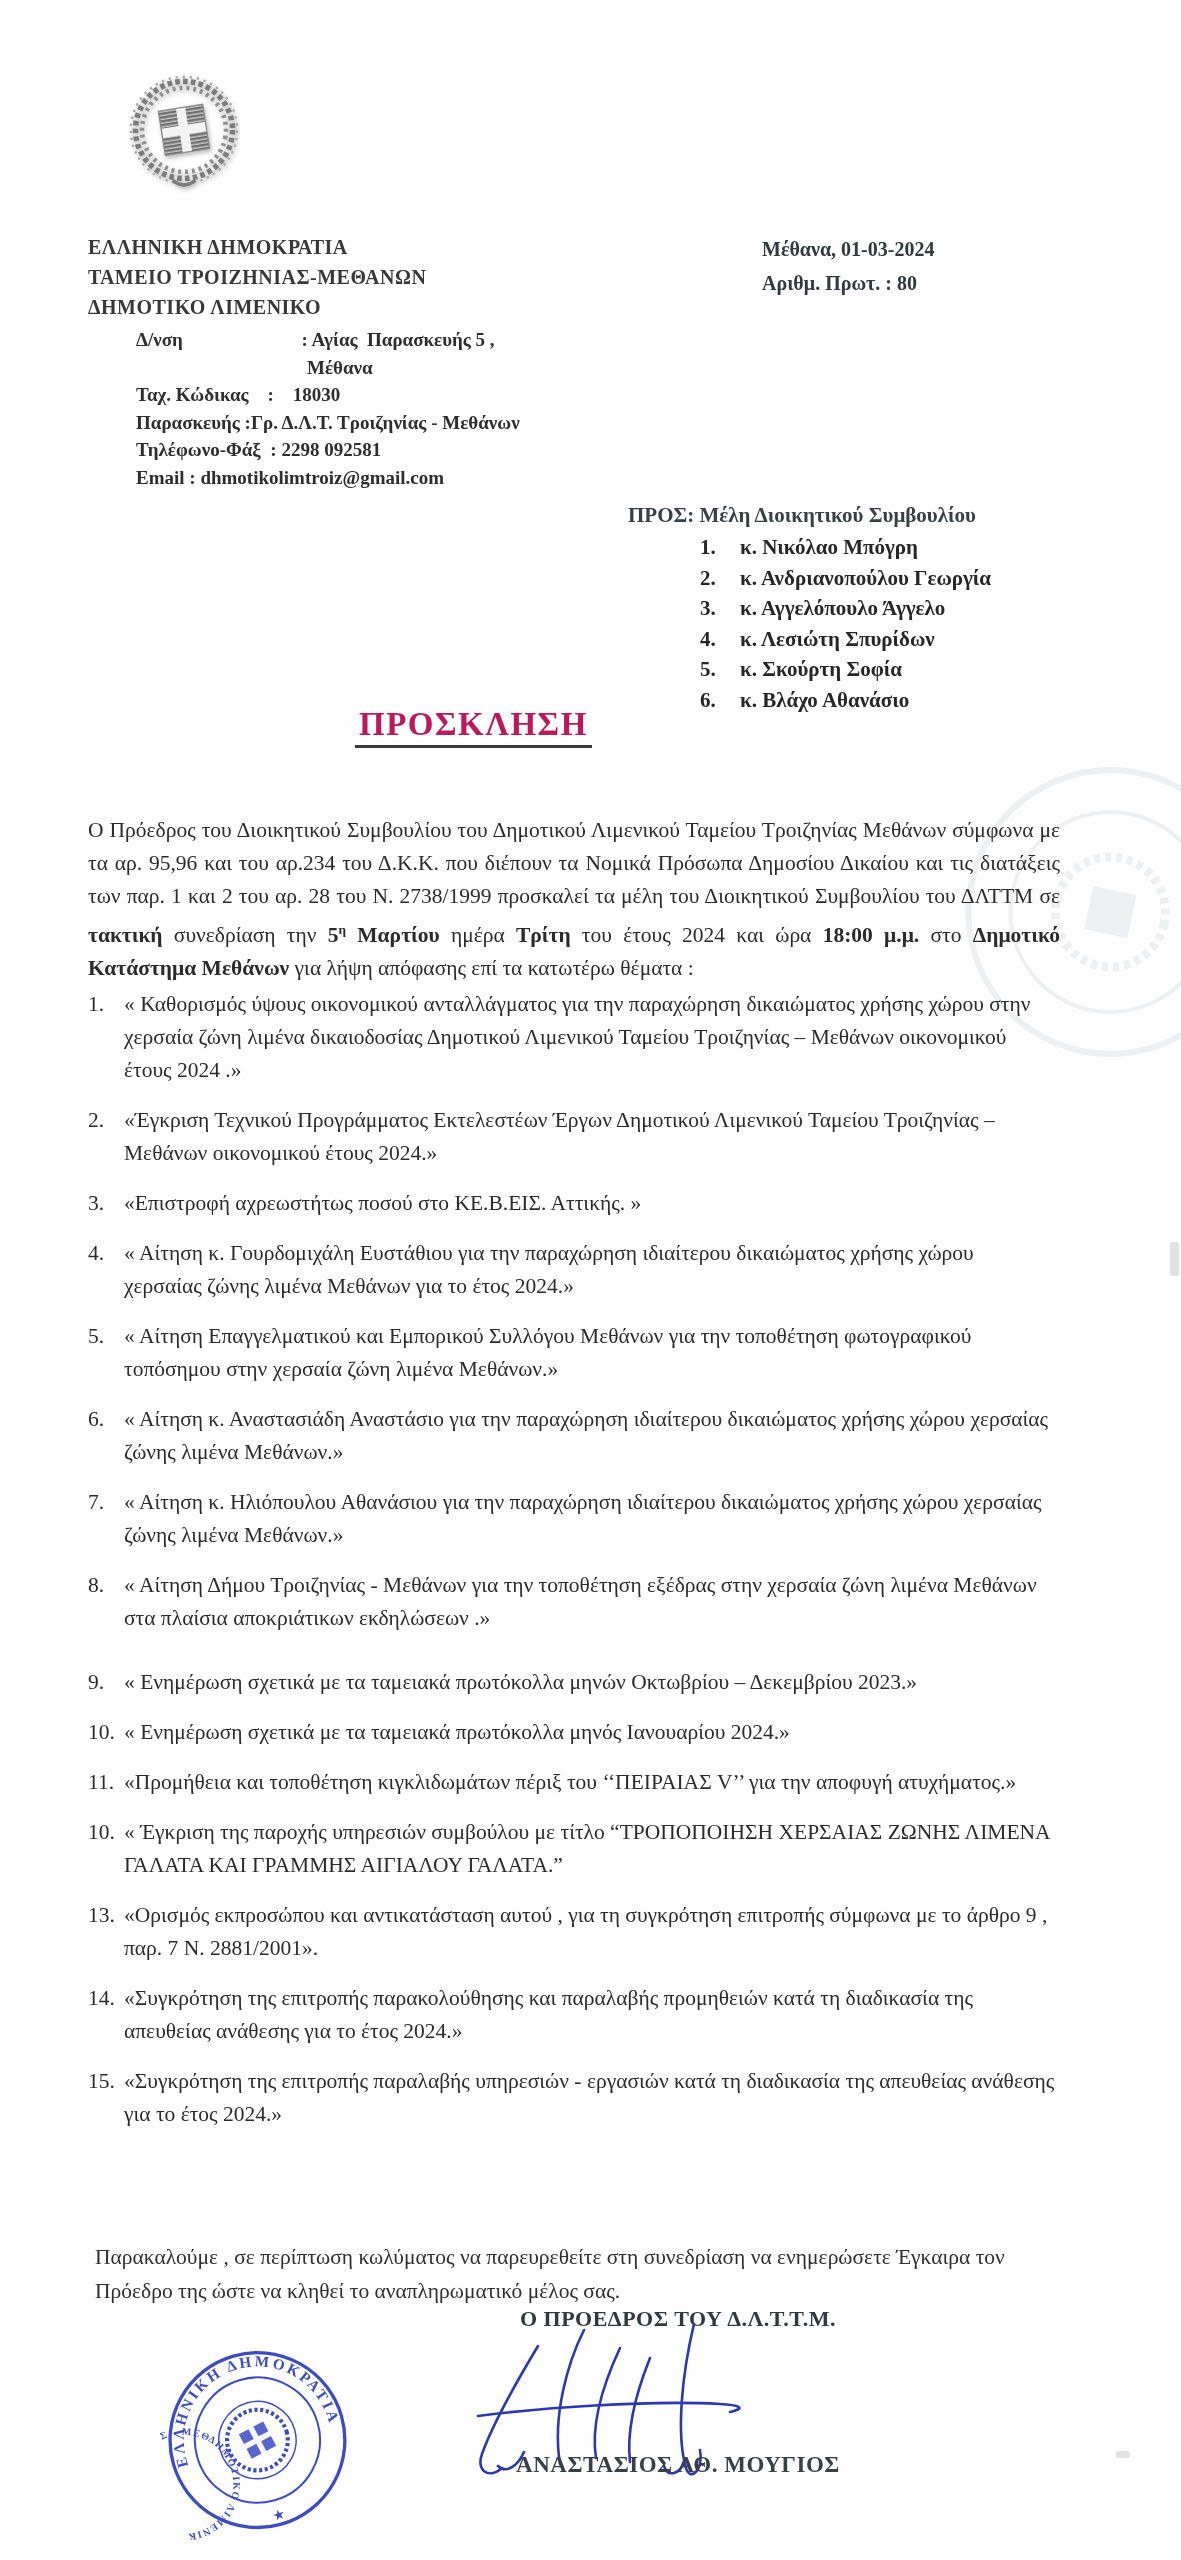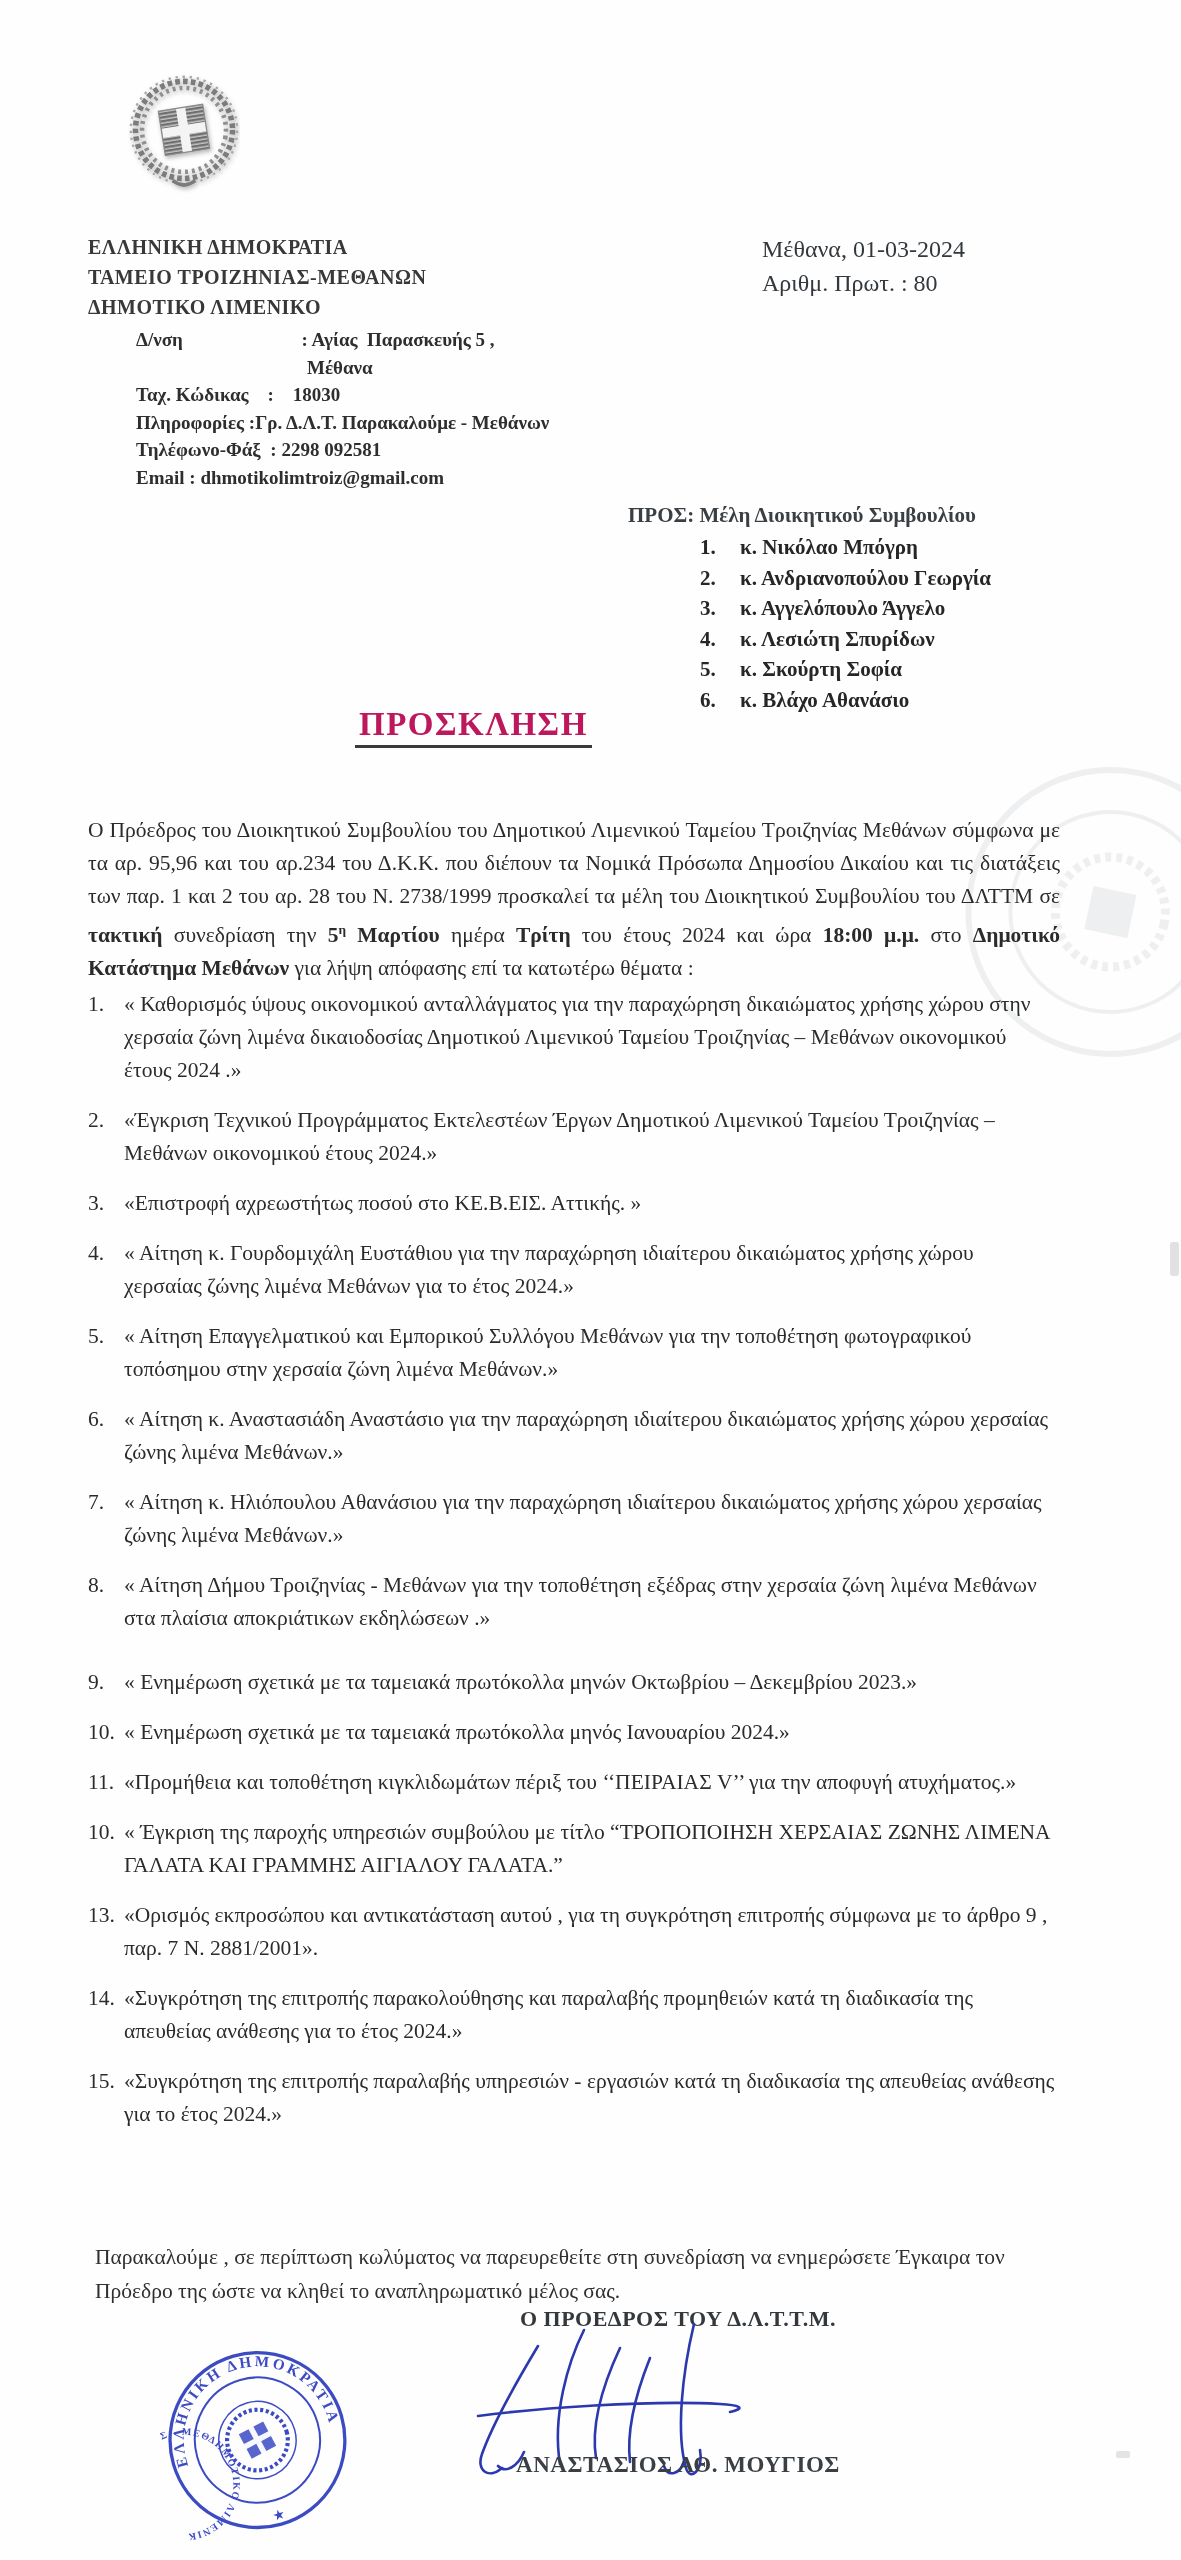--- a/index.html
+++ b/index.html
@@ -10,21 +10,21 @@
     color:#262626;
     padding-left:13px;
   }
   
   .emblem{position:absolute; left:128px; top:68px;}
   .org-block{position:absolute; left:88px; top:232px; width:560px;}
   .org-line{font-size:20px; font-weight:700; line-height:30px; letter-spacing:.5px; color:#383838;}
   .info-block{position:absolute; left:88px; top:326px; width:600px;}
   .info-line{font-size:19px; font-weight:700; line-height:27.5px; white-space:pre-wrap; color:#2e2e2e;margin-left:48px;}
   .meta-block{position:absolute; left:762px; top:232px; width:360px;}
-  .meta-line{font-size:24px; font-weight:400; line-height:34px; color:#33383d;}
+  .meta-line{font-size:20px; font-weight:700; line-height:34px; color:#33383d;}
   
   .pros-block{position:absolute; left:628px; top:500px; width:480px; font-weight:700;}
   .pros-head{font-size:21px; line-height:30px; color:#3a3f44;}
   .pros-list{margin:2px 0 0 0; padding:0; list-style:none;}
   .pros-item{font-size:21px; line-height:30.5px; position:relative; padding-left:112px;}
   .pros-item .num{position:absolute; left:72px;}
   
   .doc-title{
     position:absolute; left:355px; top:706px; width:330px; 
     font-size:33px; font-weight:700; letter-spacing:1.5px; color:#be185d;
@@ -104,21 +104,21 @@
     <div class="org-line">ΕΛΛΗΝΙΚΗ ΔΗΜΟΚΡΑΤΙΑ</div>
     <div class="org-line">ΤΑΜΕΙΟ ΤΡΟΙΖΗΝΙΑΣ-ΜΕΘΑΝΩΝ</div>
     <div class="org-line">ΔΗΜΟΤΙΚΟ ΛΙΜΕΝΙΚΟ</div>
   </div>
 
   <div class="info-block">
 
   <div class="info-line">Δ/νση                         : Αγίας  Παρασκευής 5 ,</div>
       <div class="info-line">                                    Μέθανα</div>
       <div class="info-line">Ταχ. Κώδικας    :    18030</div>
-      <div class="info-line">Πληροφορίες :Γρ. Δ.Λ.Τ. Παρακαλούμε - Μεθάνων</div>
+      <div class="info-line">Παρασκευής :Γρ. Δ.Λ.Τ. Τροιζηνίας - Μεθάνων</div>
       <div class="info-line">Τηλέφωνο-Φάξ  : 2298 092581</div>
       <div class="info-line">Email : dhmotikolimtroiz@gmail.com</div>
     </div>
 
   <div class="meta-block">
     <div class="meta-line">Μέθανα, 01-03-2024</div>
     <div class="meta-line">Αριθμ. Πρωτ. : 80</div>
   </div>
 
   <div class="pros-block">

